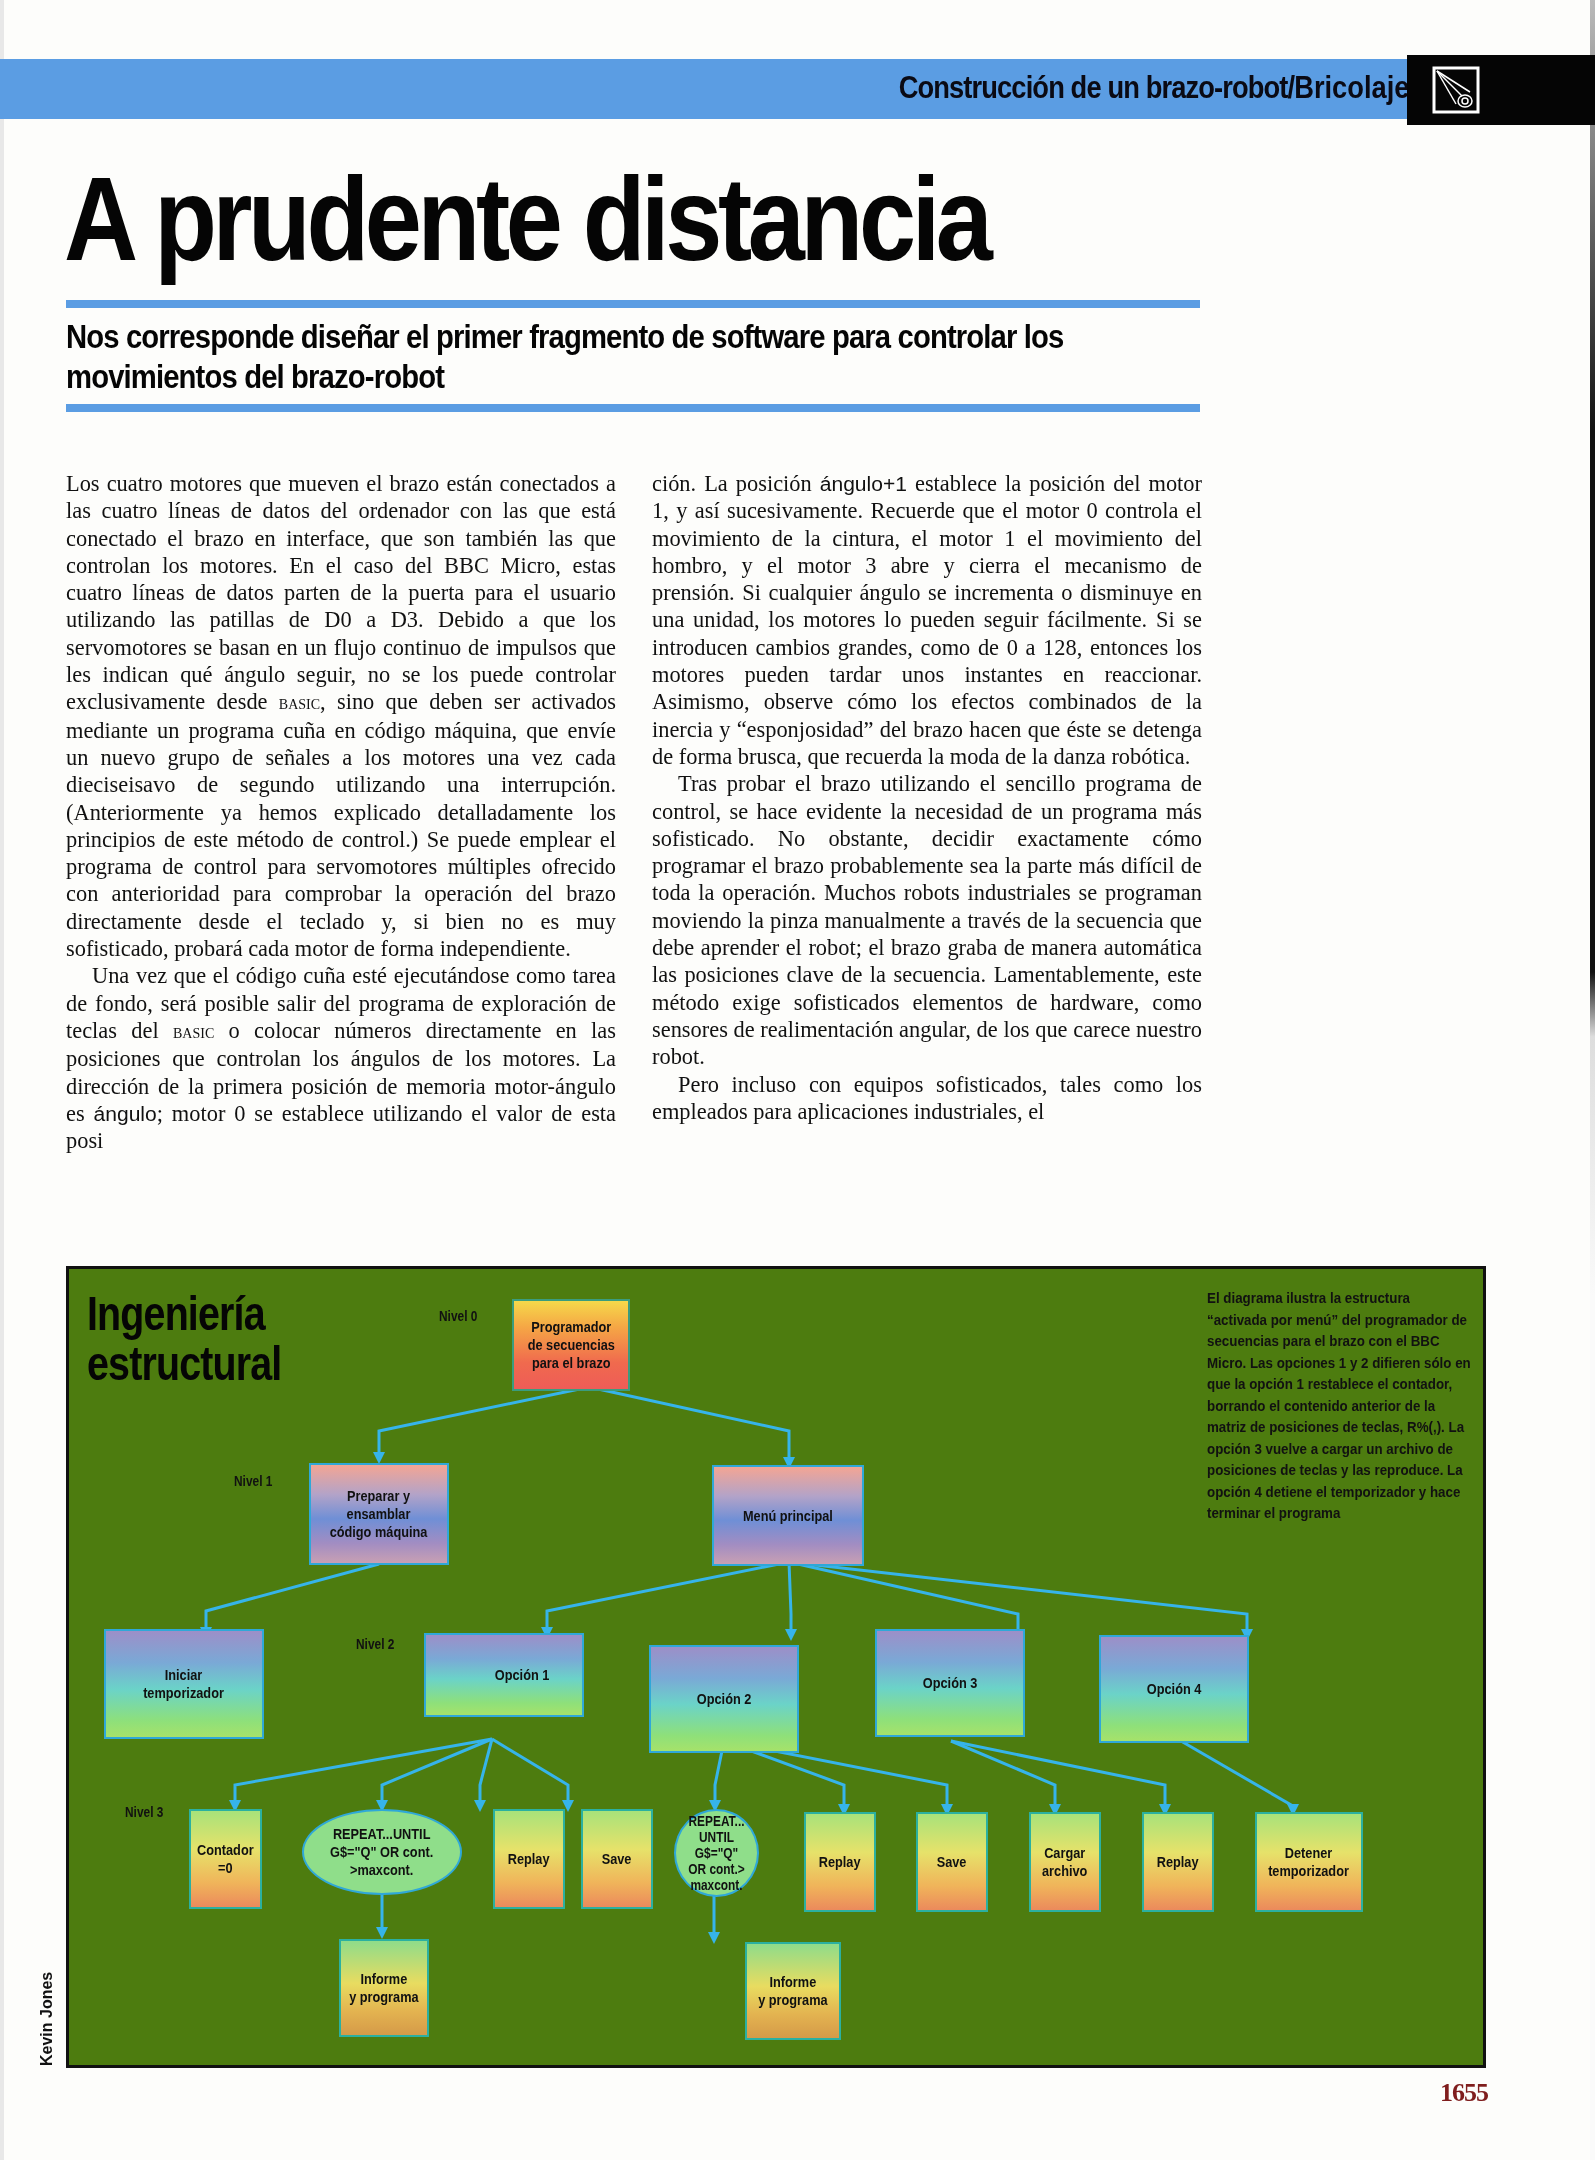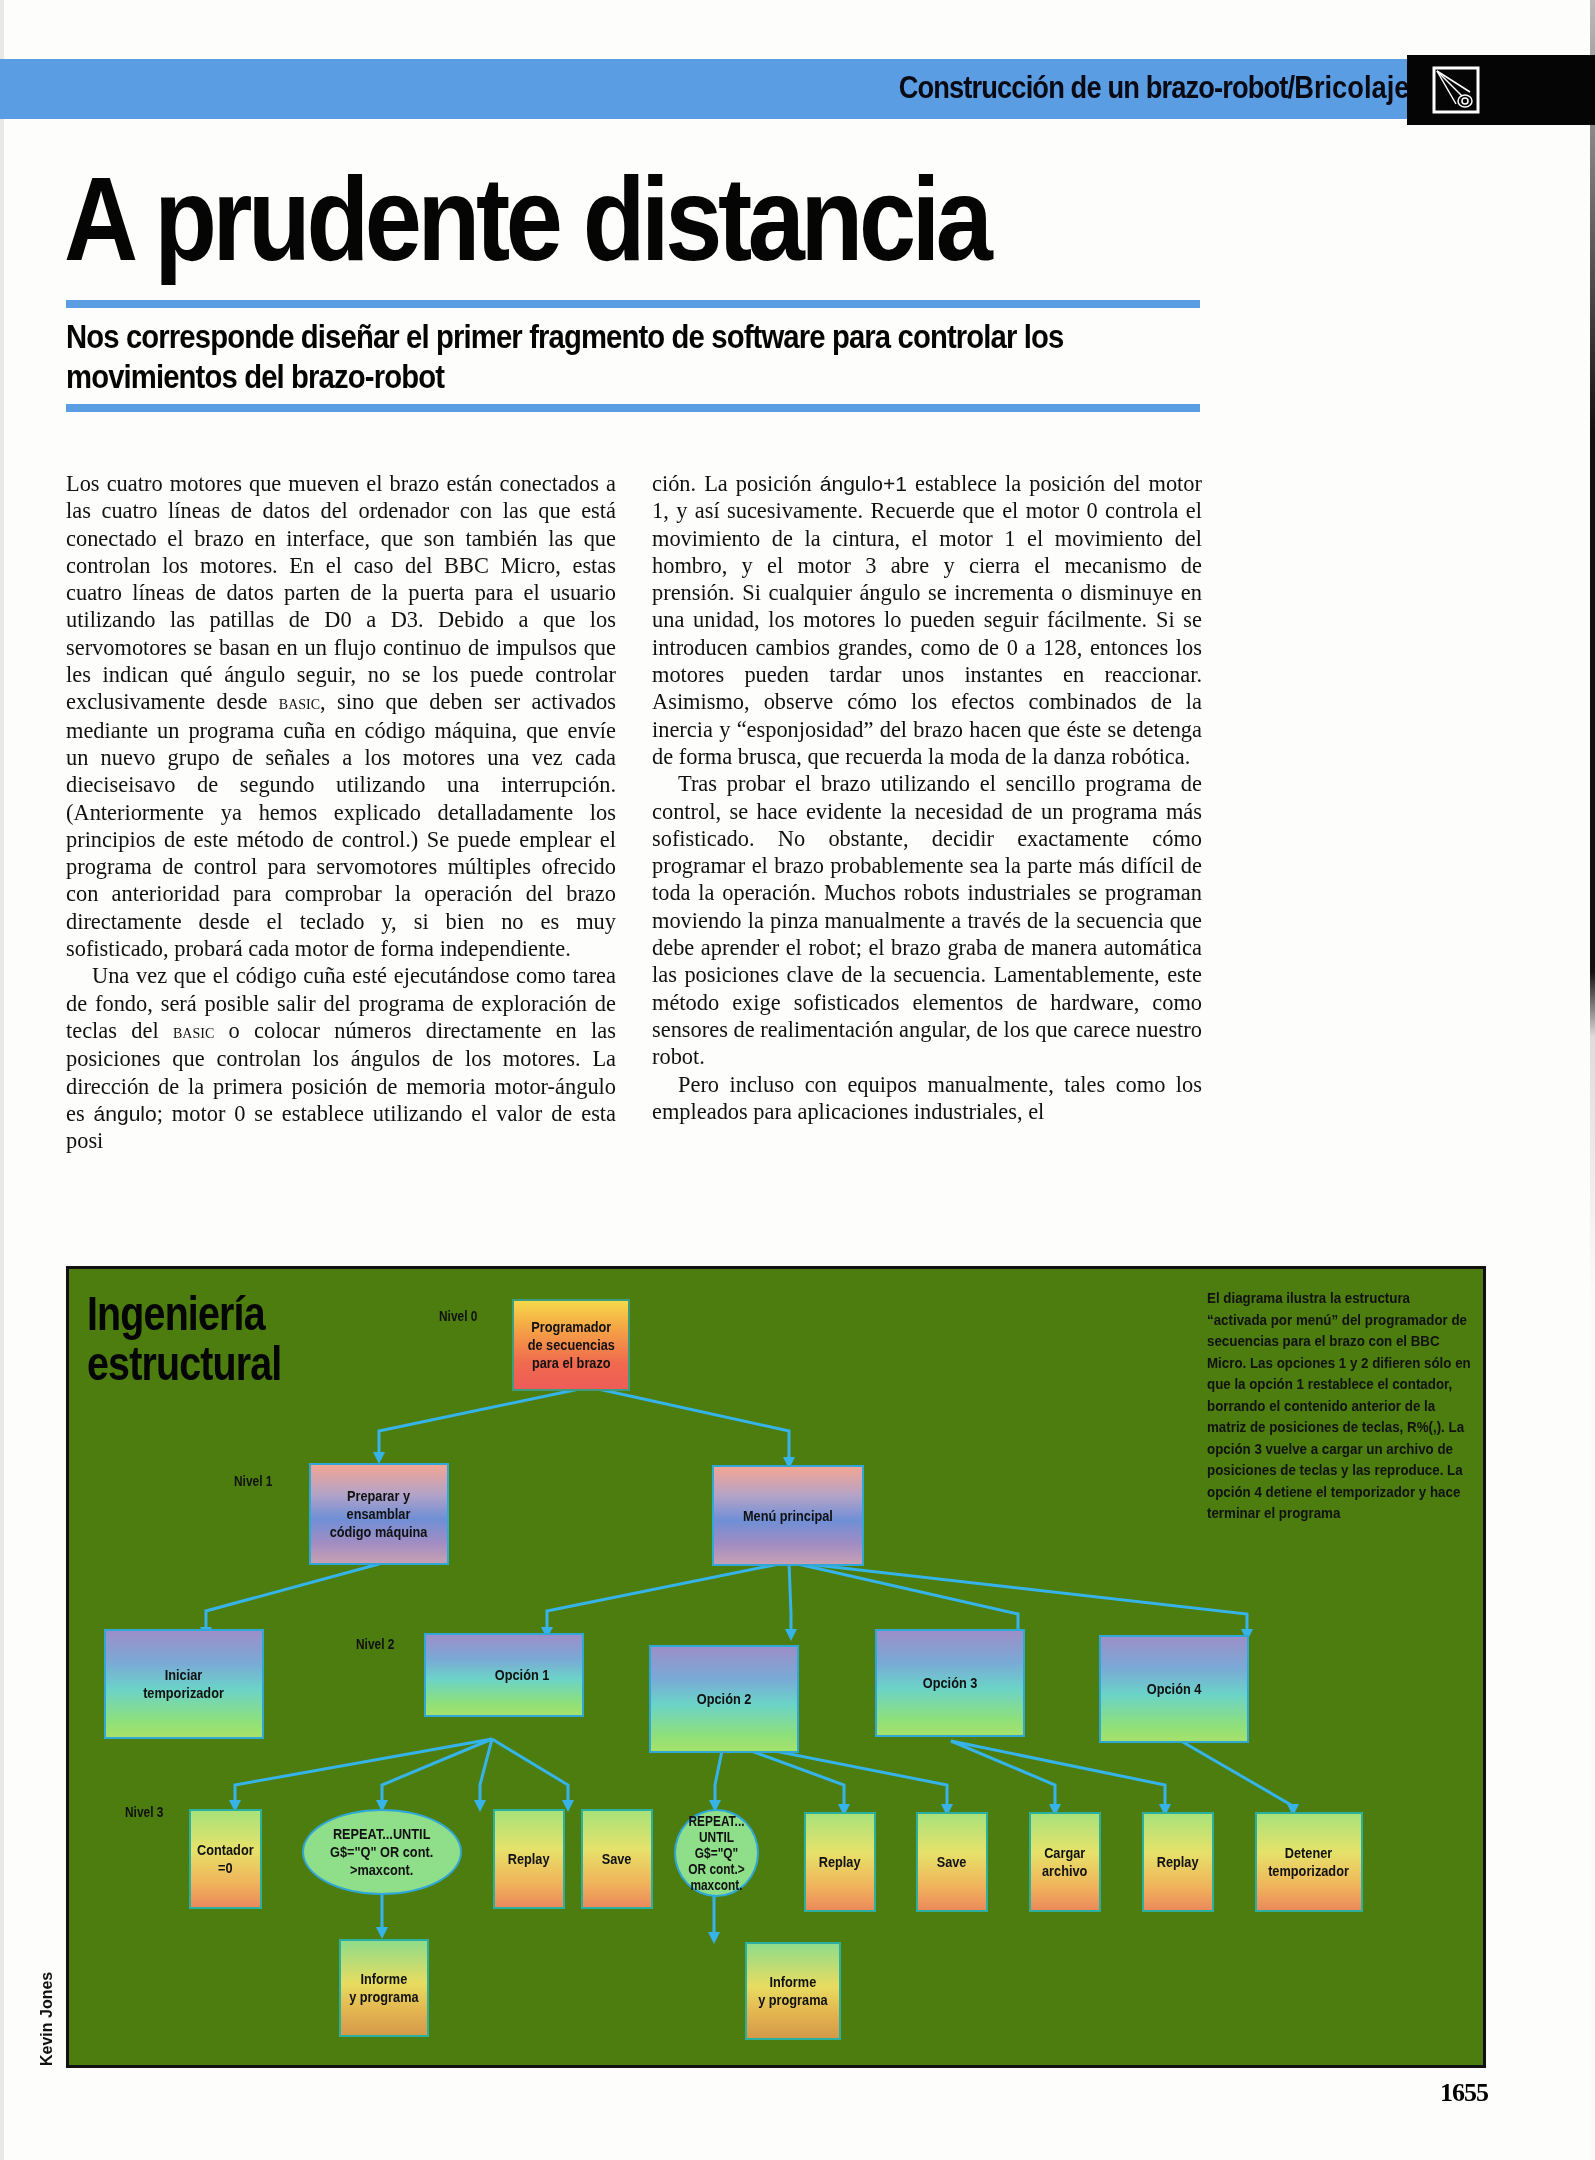--- a/index.html
+++ b/index.html
@@ -43,21 +43,21 @@
   .g-red { background: linear-gradient(#f6d94a 0%, #f5a645 30%, #f06a4e 70%, #ee5c57 100%); border-top-color: #4ca44a; border-color: #3b9c7e; }
   .g-purple { background: linear-gradient(#f3a594 0%, #b3a3c8 30%, #6f8fd6 55%, #a28dc2 80%, #c8a0b3 100%); }
   .g-teal { background: linear-gradient(#9c8fc8 0%, #7aa9d6 30%, #6bd3c8 55%, #8ee07a 85%, #a6e26a 100%); }
   .g-leaf { background: linear-gradient(#a8e27a 0%, #e6e26a 40%, #f0b45a 75%, #eb8a5c 100%); border-color: #2bb0a0; }
   .g-oval { background: #8fde8a; border-radius: 50% / 50%; border-color: #2fa8d8; }
   .g-oval2 { background: #8fde8a; border-radius: 50%; border-color: #2fa8d8; }
   .g-report { background: linear-gradient(#8fdc8a 0%, #e8dc60 45%, #e3b350 75%, #d59a48 100%); border-color: #2bb0a0; }
   svg.wires { position: absolute; left: 0; top: 0; }
 
   .credit { position: absolute; left: 38px; top: 2066px; font-family: "Liberation Sans", sans-serif; font-weight: bold; font-size: 16px; transform: rotate(-90deg); transform-origin: left top; white-space: nowrap; color: #111; }
-  .page-number { position: absolute; left: 1440px; top: 2078px; font-family: "Liberation Serif", serif; font-weight: bold; font-size: 26px; color: #000000; letter-spacing: -1px; }
+  .page-number { position: absolute; left: 1440px; top: 2078px; font-family: "Liberation Serif", serif; font-weight: bold; font-size: 26px; color: #7f1d1d; letter-spacing: -1px; }
 </style>
 </head>
 <body>
 
 <div class="left-edge"></div>
 <div class="right-edge"></div>
 
 <div class="band"></div>
 <div class="band-text"><span>Construcción de un brazo-robot/</span><b>Bricolaje</b></div>
 <div class="badge"></div>
@@ -75,21 +75,21 @@
 <div class="subtitle">Nos corresponde diseñar el primer fragmento de software para controlar los movimientos del brazo-robot</div>
 <div class="rule" style="top:404px"></div>
 
 <div class="col col-left">
   <p><span>Los cuatro motores que mueven el brazo están co­nectados a las cuatro líneas de datos del ordenador con las que está conectado el brazo en interface, que son también las que controlan los motores. En el caso del BBC Micro, estas cuatro líneas de datos parten de la puerta para el usuario utilizando las patillas de D0 a D3. Debido a que los servomotores se basan en un flujo continuo de impulsos que les indican qué ángulo seguir, no se los puede contro­lar exclusivamente desde </span><span class="sc">basic</span><span>, sino que deben ser activados mediante un programa cuña en código máquina, que envíe un nuevo grupo de señales a los motores una vez cada dieciseisavo de segundo utilizando una interrupción. (Anteriormente ya hemos explicado detalladamente los principios de este método de control.) Se puede emplear el pro­grama de control para servomotores múltiples ofre­cido con anterioridad para comprobar la operación del brazo directamente desde el teclado y, si bien no es muy sofisticado, probará cada motor de forma independiente.</span></p>
   <p class="indent"><span>Una vez que el código cuña esté ejecutándose como tarea de fondo, será posible salir del progra­ma de exploración de teclas del </span><span class="sc">basic</span><span> o colocar nú­meros directamente en las posiciones que controlan los ángulos de los motores. La dirección de la pri­mera posición de memoria motor-ángulo es </span><span class="sans">ángulo</span><span>; motor 0 se establece utilizando el valor de esta posi­</span></p>
 </div>
 <div class="col col-right">
   <p><span>ción. La posición </span><span class="sans">ángulo+1</span><span> establece la posición del motor 1, y así sucesivamente. Recuerde que el motor 0 controla el movimiento de la cintura, el motor 1 el movimiento del hombro, y el motor 3 abre y cierra el mecanismo de prensión. Si cual­quier ángulo se incrementa o disminuye en una uni­dad, los motores lo pueden seguir fácilmente. Si se introducen cambios grandes, como de 0 a 128, en­tonces los motores pueden tardar unos instantes en reaccionar. Asimismo, observe cómo los efectos combinados de la inercia y “esponjosidad” del brazo hacen que éste se detenga de forma brusca, que recuerda la moda de la danza robótica.</span></p>
   <p class="indent">Tras probar el brazo utilizando el sencillo progra­ma de control, se hace evidente la necesidad de un programa más sofisticado. No obstante, decidir exactamente cómo programar el brazo probable­mente sea la parte más difícil de toda la operación. Muchos robots industriales se programan movien­do la pinza manualmente a través de la secuencia que debe aprender el robot; el brazo graba de ma­nera automática las posiciones clave de la secuen­cia. Lamentablemente, este método exige sofistica­dos elementos de hardware, como sensores de rea­limentación angular, de los que carece nuestro robot.</p>
-  <p class="indent">Pero incluso con equipos manualmente, tales como los empleados para aplicaciones industriales, el</p>
+  <p class="indent">Pero incluso con equipos sofisticados, tales como los empleados para aplicaciones industriales, el</p>
 </div>
 
 <div class="diagram">
   <div class="diag-title">
     <div>Ingeniería</div>
     <div>estructural</div>
   </div>
   <div class="caption">El diagrama ilustra la estructura “activada por menú” del programador de secuencias para el brazo con el BBC Micro. Las opciones 1 y 2 difieren sólo en que la opción 1 restablece el contador, borrando el contenido anterior de la matriz de posiciones de teclas, R%(,). La opción 3 vuelve a cargar un archivo de posiciones de teclas y las reproduce. La opción 4 detiene el temporizador y hace terminar el programa</div>
 
   <svg class="wires" width="1414" height="796">

